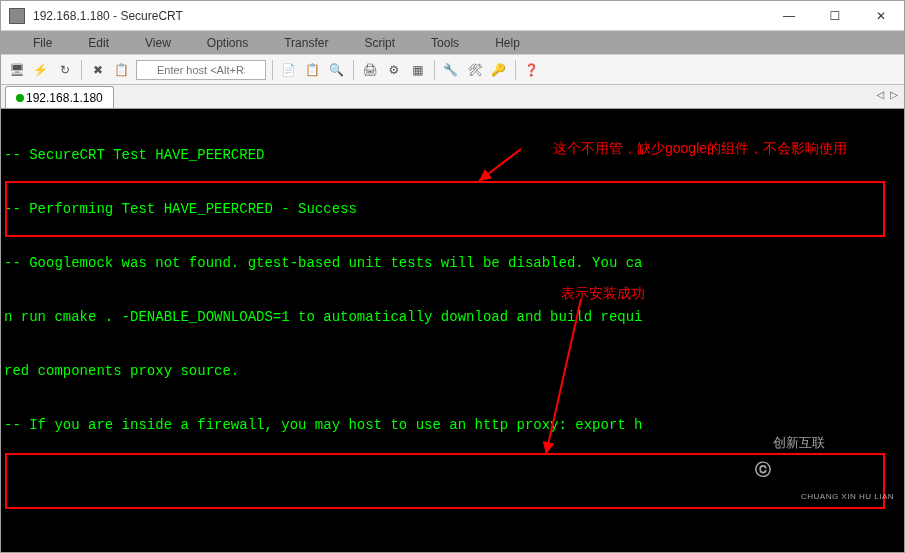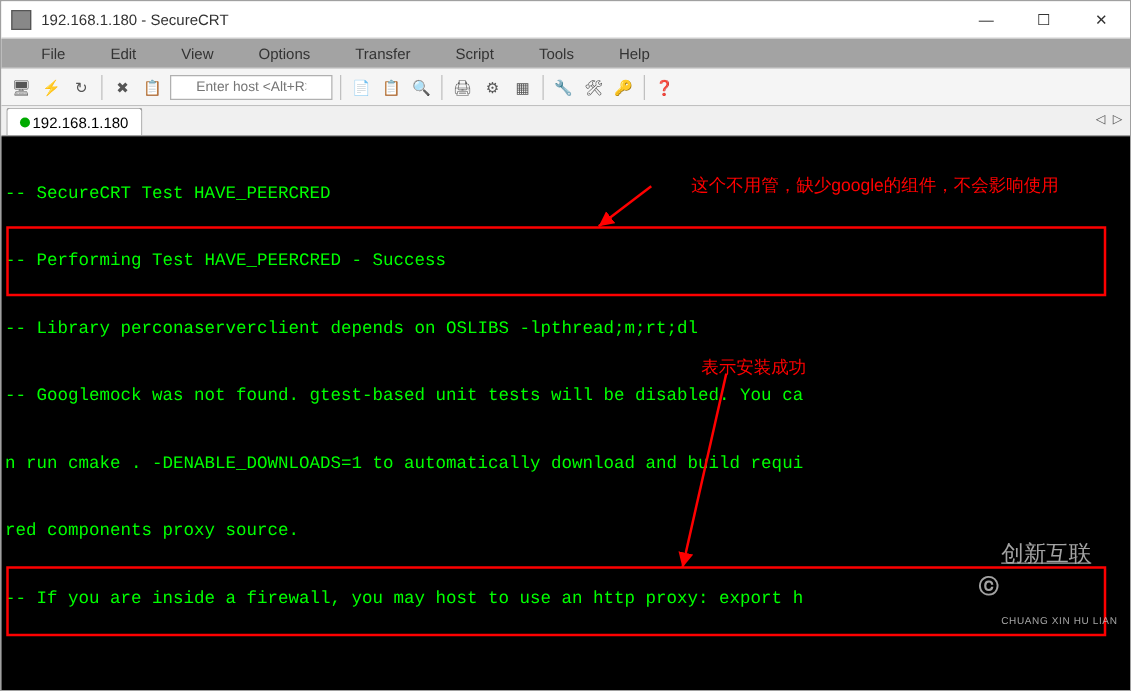--- a/index.html
+++ b/index.html
@@ -201,21 +201,20 @@
   </div>
   <div class="tab-arrows">
     <span>◁</span>
     <span>▷</span>
   </div>
 </div>
 
 <div class="terminal">
   <span class="l">-- SecureCRT Test HAVE_PEERCRED</span>
   <span class="l">-- Performing Test HAVE_PEERCRED - Success</span>
-  <span class="l">-- Library perconaserverclient depends on OSLIBS -lpthread;m;rt;dl</span>
   <span class="l">-- Googlemock was not found. gtest-based unit tests will be disabled. You ca</span>
   <span class="l">n run cmake . -DENABLE_DOWNLOADS=1 to automatically download and build requi</span>
   <span class="l">red components proxy source.</span>
   <span class="l">-- If you are inside a firewall, you may host to use an http proxy: export h</span>
   
   
   
   
   
   
@@ -252,17 +251,17 @@
           <path d="M0,0 L6,3 L0,6 Z" fill="#ff0000"></path>
         </marker>
       </defs>
     <line x1="50" y1="5" x2="15" y2="160" stroke="#ff0000" stroke-width="2" marker-end="url(#ah2)"></line>
   </svg>
 
   
   <div class="watermark">
     <span class="wm-logo">ⓒ</span>
     <span>
-      <div style="font-size:18px;text-decoration:underline;">创新互联</div>
-      <div style="font-size:8px; letter-spacing:0.5px;">CHUANG XIN HU LIAN</div>
+      <div style="font-size:13px;">创新互联</div>
+      <div style="font-size:8px; letter-spacing:0.5px;margin-left:28px;">CHUANG XIN HU LIAN</div>
     </span>
   </div>
 </div>
 
 </body></html>

